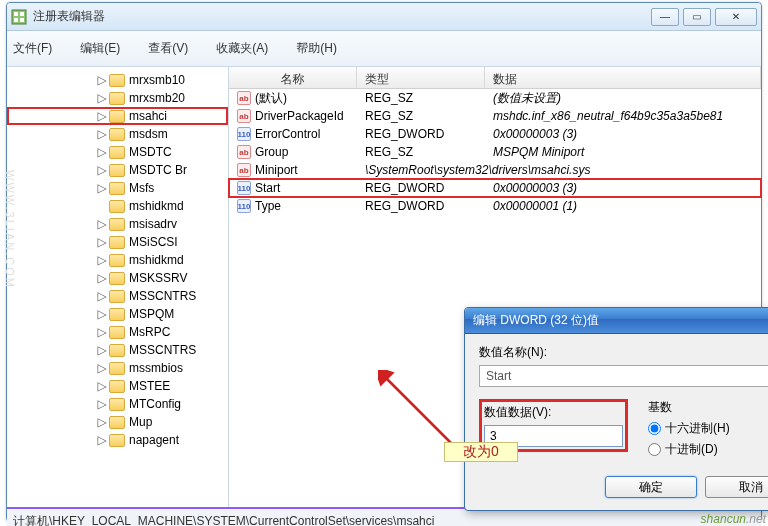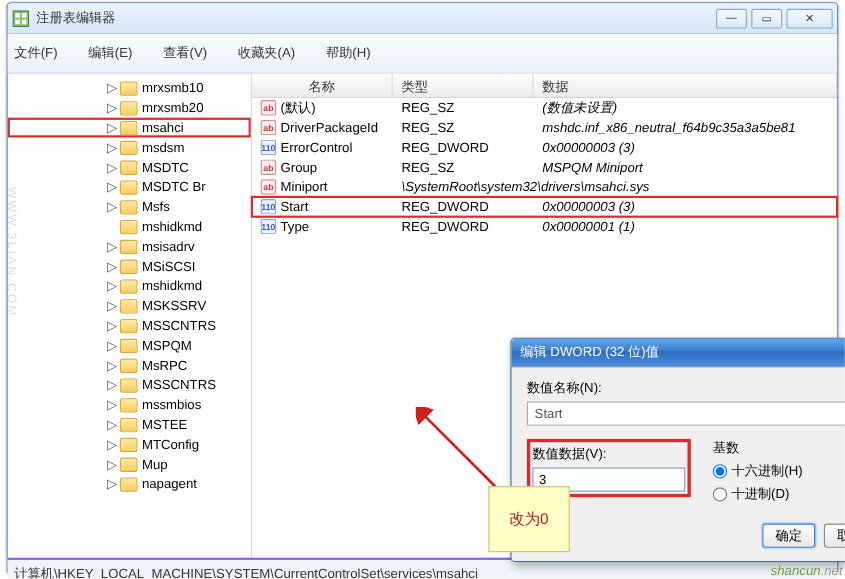--- a/index.html
+++ b/index.html
@@ -39,24 +39,24 @@
 .field-label { margin-bottom: 4px; }
 .field-value { background: #fff; border: 1px solid #aaa; padding: 3px 6px; margin-bottom: 12px; color: #555; }
 .data-row { display: flex; gap: 20px; }
 .data-col { flex: 1; }
 .data-input-wrap { border: 3px solid #de2a2a; padding: 2px; }
 .data-input { width: 100%; border: 1px solid #7a9ac9; padding: 3px 5px; background: #fff; }
 .radix-group { flex: 1; }
 .radix-item { display: flex; align-items: center; margin: 4px 0; gap: 4px; }
 .radix-item input { margin: 0; }
 .dialog-buttons { display: flex; justify-content: flex-end; gap: 8px; margin-top: 14px; }
-.dlg-btn { width: 48px; height: 22px; border: 1px solid #8a8a8a; border-radius: 3px; background: linear-gradient(#fefefe,#e8e8e8); display: flex; align-items: center; justify-content: center; }
+.dlg-btn { width: 92px; height: 22px; border: 1px solid #8a8a8a; border-radius: 3px; background: linear-gradient(#fefefe,#e8e8e8); display: flex; align-items: center; justify-content: center; }
 .dlg-btn.ok { border: 1px solid #3a7dd0; box-shadow: 0 0 2px #6ab0f0; }
 .annotation-arrow { position: absolute; left: 378px; top: 370px; pointer-events: none; }
-.annotation-box { position: absolute; left: 444px; top: 442px; background: #ffffc8; border: 1px solid #c8c070; padding: 20px 18px; color: #b02020; font-size: 14px; }
+.annotation-box { position: absolute; left: 444px; top: 442px; background: #ffffc8; border: 1px solid #c8c070; padding: 0 18px; color: #b02020; font-size: 14px; }
 .watermark { position: absolute; right: 2px; bottom: 0; font-size: 11px; color: #6a9a3a; font-style: italic; }
 .wm-vert { position: absolute; left: 4px; top: 170px; writing-mode: vertical-lr; color: #ddd; font-size: 11px; letter-spacing: 2px; }
 </style>
 </head>
 <body>
 
 <div class="window">
   <div class="titlebar">
     <svg class="icon" viewBox="0 0 16 16">
         <rect x="1" y="1" width="14" height="14" fill="#8cc770" stroke="#4a7a3a"></rect>

